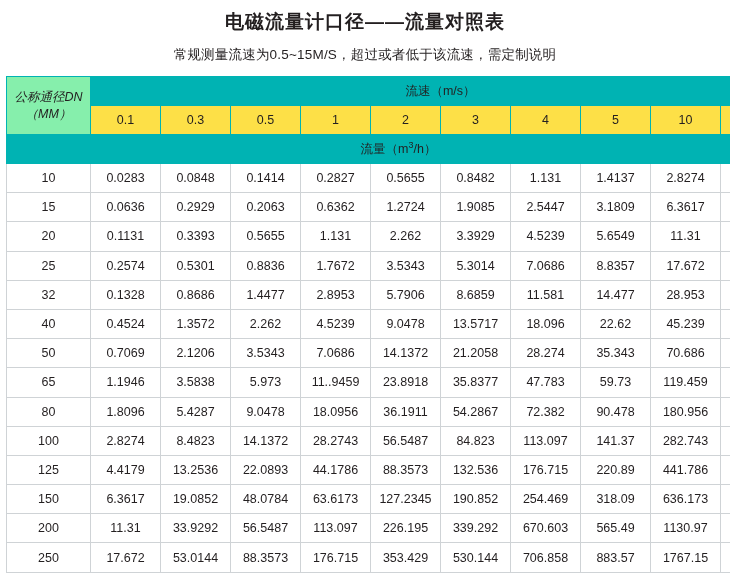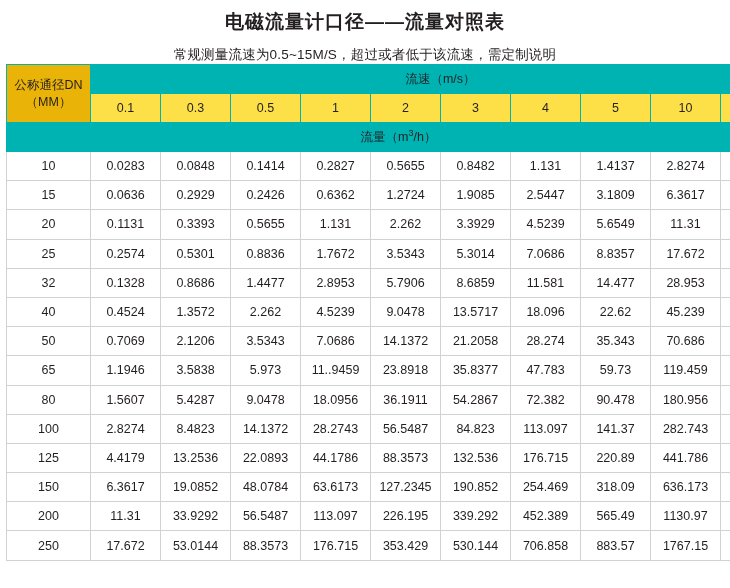--- a/index.html
+++ b/index.html
@@ -26,20 +26,21 @@
     font-weight: bold;
     color: #231f20;
     letter-spacing: 1px;
     padding-top: 9px;
   }
   .subtitle {
     text-align: center;
     font-size: 13.5px;
     color: #231f20;
     padding-top: 11px;
+    padding-bottom: 12px;
     letter-spacing: 0.2px;
   }
   table.flow-table {
     border-collapse: collapse;
     width: 718px;
     margin: 0 auto;
     table-layout: fixed;
   }
   table.flow-table td,
   table.flow-table th {
@@ -55,27 +56,28 @@
     white-space: nowrap;
   }
   .hdr-cell {
     background: #00b3b3;
     color: #ffffff;
     font-weight: bold;
     border: 1px solid #00b3b3 !important;
     font-size: 13px;
   }
   .hdr-dn {
-    background: #eab308;
+    background: #86efac;
     color: #ffffff;
     font-weight: bold;
     border: 1px solid #00b3b3 !important;
     font-size: 12.5px;
     line-height: 1.35;
     white-space: normal;
+    font-style: italic;
   }
   .hdr-sub {
     background: #fde047;
     color: #ffffff;
     font-weight: bold;
     border: 1px solid #00b3b3 !important;
     font-size: 13px;
     height: 26px;
   }
   .hdr-band {
@@ -157,21 +159,21 @@
         <td>0.8482</td>
         <td>1.131</td>
         <td>1.4137</td>
         <td>2.8274</td>
         <td>4.241</td>
       </tr>
       <tr class="body-row">
         <td>15</td>
         <td>0.0636</td>
         <td>0.2929</td>
-        <td>0.2426</td>
+        <td>0.2063</td>
         <td>0.6362</td>
         <td>1.2724</td>
         <td>1.9085</td>
         <td>2.5447</td>
         <td>3.1809</td>
         <td>6.3617</td>
         <td>9.543</td>
       </tr>
       <tr class="body-row">
         <td>20</td>
@@ -246,21 +248,21 @@
         <td>11..9459</td>
         <td>23.8918</td>
         <td>35.8377</td>
         <td>47.783</td>
         <td>59.73</td>
         <td>119.459</td>
         <td>179.19</td>
       </tr>
       <tr class="body-row">
         <td>80</td>
-        <td>1.5607</td>
+        <td>1.8096</td>
         <td>5.4287</td>
         <td>9.0478</td>
         <td>18.0956</td>
         <td>36.1911</td>
         <td>54.2867</td>
         <td>72.382</td>
         <td>90.478</td>
         <td>180.956</td>
         <td>271.43</td>
       </tr>
@@ -304,21 +306,21 @@
         <td>954.26</td>
       </tr>
       <tr class="body-row">
         <td>200</td>
         <td>11.31</td>
         <td>33.9292</td>
         <td>56.5487</td>
         <td>113.097</td>
         <td>226.195</td>
         <td>339.292</td>
-        <td>452.389</td>
+        <td>670.603</td>
         <td>565.49</td>
         <td>1130.97</td>
         <td>1696.5</td>
       </tr>
       <tr class="body-row">
         <td>250</td>
         <td>17.672</td>
         <td>53.0144</td>
         <td>88.3573</td>
         <td>176.715</td>

